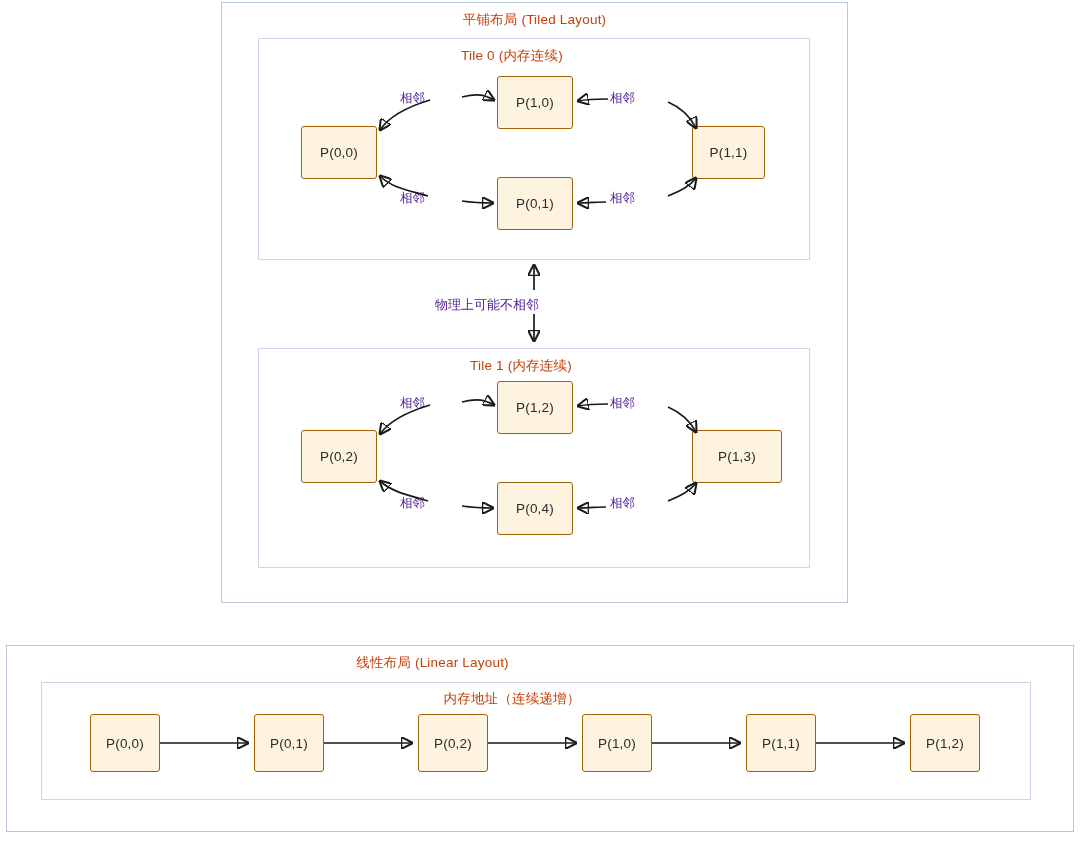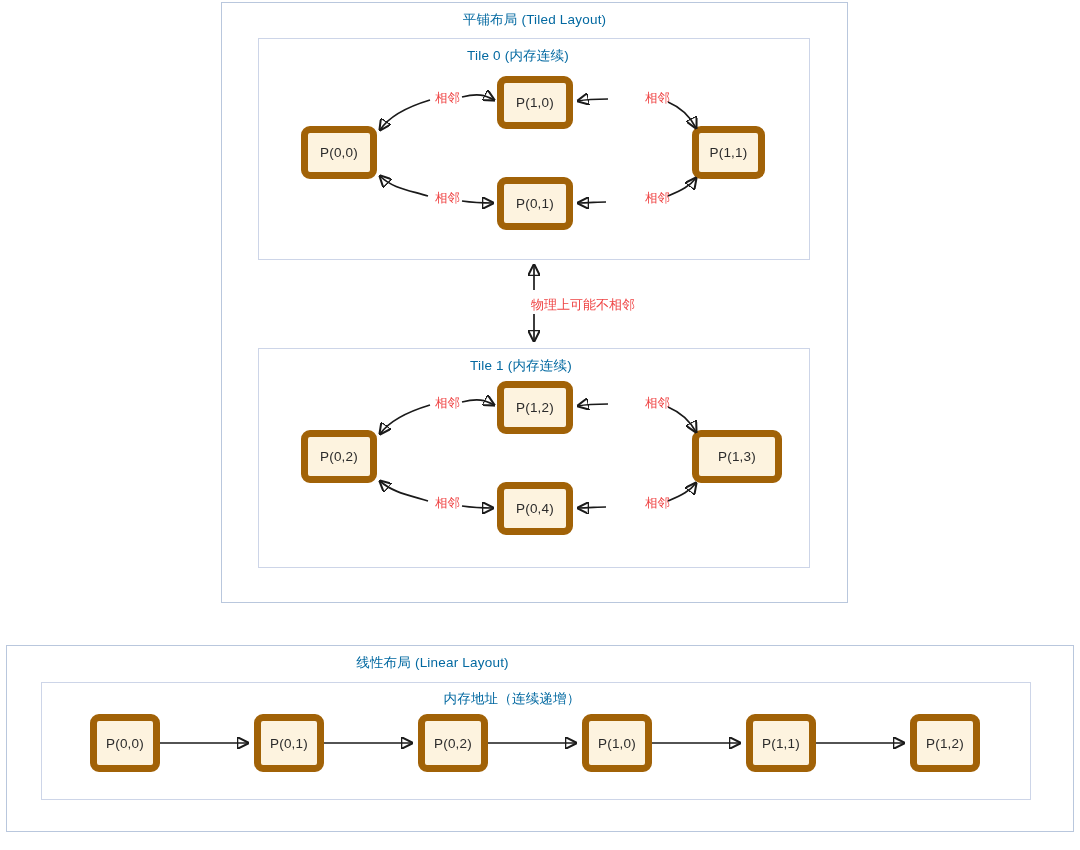--- a/index.html
+++ b/index.html
@@ -29,48 +29,48 @@
     border: 1px solid #cdd5e8;
     box-sizing: border-box;
   }
 
   .box-title {
     position: absolute;
     left: 0;
     right: 0;
     text-align: center;
     font-size: 13.5px;
-    color: #0369a1;
+    color: #c2410c;
     white-space: nowrap;
     letter-spacing: 0.2px;
   }
 
   
   .node {
     position: absolute;
     background: #fdf3df;
-    border: 7px solid #a16207;
-    border-radius: 9px;
+    border: 1px solid #a16207;
+    border-radius: 3px;
     box-sizing: border-box;
     display: flex;
     align-items: center;
     justify-content: center;
     font-size: 13.5px;
     color: #2b2b2b;
     letter-spacing: 0.2px;
   }
 
   
   .edge-label {
     position: absolute;
     font-size: 12.5px;
-    color: #ef4444;
+    color: #4c1d95;
     background: transparent;
     white-space: nowrap;
-    text-align: right;
+    text-align: left;
   }
 
   
   svg.edges {
     position: absolute;
     left: 0;
     top: 0;
     width: 1080px;
     height: 850px;
     pointer-events: none;
@@ -87,21 +87,21 @@
 
 <div id="page">
 
   <div class="outer-box" style="left:221px; top:2px; width:627px; height:601px;">
   </div>
 
   <div class="box-title" style="left:221px; top:11px; width:627px;">平铺布局 (Tiled Layout)</div>
 
   <div class="inner-box" style="left:258px; top:38px; width:552px; height:222px;">
   </div>
-  <div class="box-title" style="left:260px; top:47px; width:516px;">Tile 0 (内存连续)</div>
+  <div class="box-title" style="left:254px; top:47px; width:516px;">Tile 0 (内存连续)</div>
 
   <div class="node" style="left:301px; top:126px; width:76px; height:53px;">P(0,0)</div>
   <div class="node" style="left:497px; top:76px; width:76px; height:53px;">P(1,0)</div>
   <div class="node" style="left:497px; top:177px; width:76px; height:53px;">P(0,1)</div>
   <div class="node" style="left:692px; top:126px; width:73px; height:53px;">P(1,1)</div>
 
   <div class="edge-label" style="left:400px; top:90px; width:60px;">相邻</div>
   <div class="edge-label" style="left:610px; top:90px; width:60px;">相邻</div>
   <div class="edge-label" style="left:400px; top:190px; width:60px;">相邻</div>
   <div class="edge-label" style="left:610px; top:190px; width:60px;">相邻</div>

